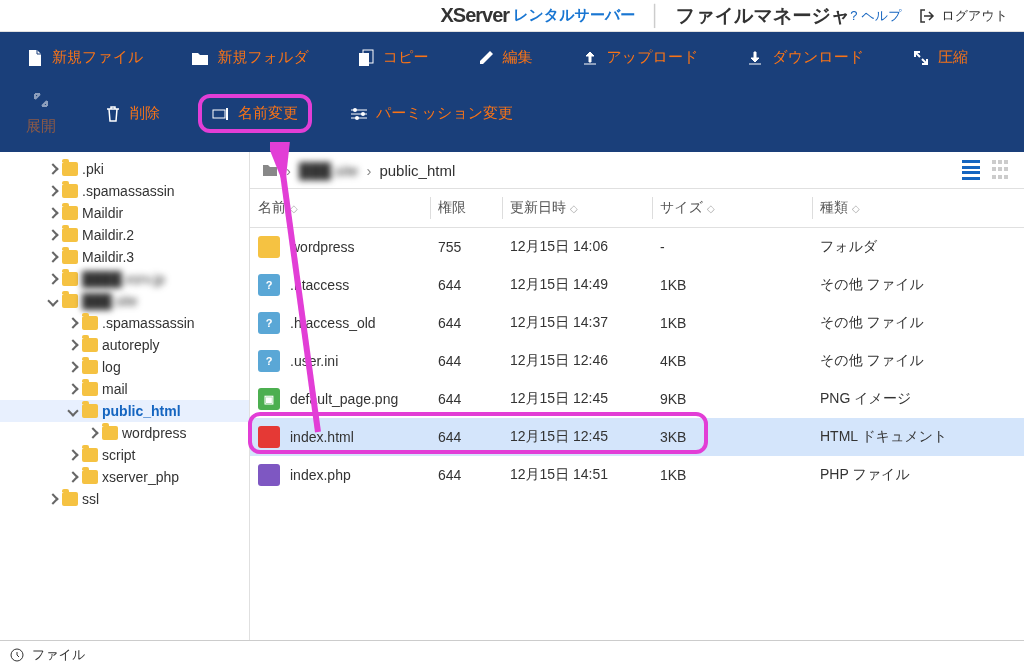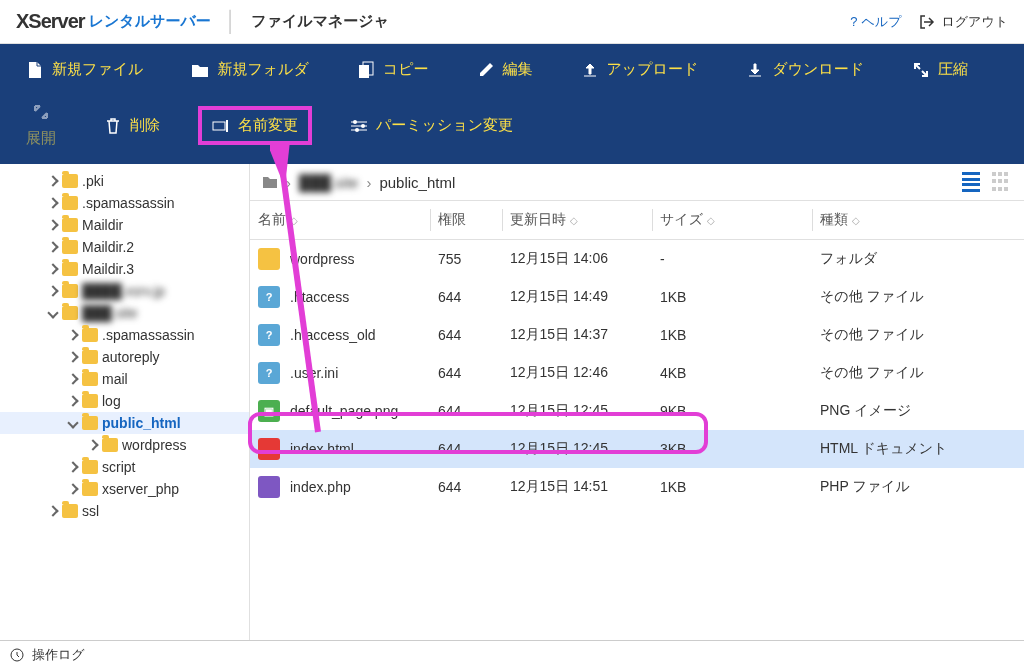--- a/index.html
+++ b/index.html
@@ -1,37 +1,37 @@
 <!DOCTYPE html>
 <html><head>
 <meta charset="utf-8">
 <style>
 * { margin: 0; padding: 0; box-sizing: border-box; }
 body { font-family: "Hiragino Kaku Gothic ProN", "メイリオ", Meiryo, sans-serif; font-size: 14px; color: #333; background: #fff; width: 1024px; height: 668px; overflow: hidden; position: relative; }
 
 
-.header { display: flex; align-items: center; justify-content: space-between; padding: 10px 16px; border-bottom: 1px solid #e0e0e0; height: 44px; }
+.header { display: flex; align-items: center; justify-content: flex-end; padding: 10px 16px; border-bottom: 1px solid #e0e0e0; height: 32px; }
 .header-left { display: flex; align-items: center; gap: 14px; }
 .logo { font-size: 20px; font-weight: bold; display: flex; align-items: center; gap: 4px; }
 .logo-x { letter-spacing: -1px; }
 .logo-sub { font-size: 15px; color: #1976d2; font-weight: bold; }
 .divider { color: #ccc; font-size: 20px; }
-.page-title { font-size: 15px; font-weight: bold; }
+.page-title { font-size: 19px; font-weight: bold; }
 .header-right { display: flex; align-items: center; gap: 18px; font-size: 13px; }
 .help-link { color: #1565c0; display: flex; align-items: center; gap: 4px; }
 .logout-link { color: #333; display: flex; align-items: center; gap: 6px; }
 
 
-.toolbar { background: #1a3f7a; color: #fde047; padding: 10px 16px; }
+.toolbar { background: #1a3f7a; color: #f97316; padding: 10px 16px; }
 .toolbar-row { display: flex; flex-wrap: wrap; align-items: center; gap: 28px; }
 .toolbar-row + .toolbar-row { margin-top: 12px; }
 .tb-btn { display: flex; align-items: center; gap: 8px; font-size: 15px; cursor: pointer; padding: 6px 10px; border-radius: 6px; }
 .tb-btn.disabled { opacity: 0.5; cursor: default; flex-direction: column; }
 .tb-btn .ico { width: 18px; height: 18px; display: flex; align-items: center; justify-content: center; }
-.highlight-pink { border: 4px solid #e23ed6; border-radius: 0; }
+.highlight-pink { border: 4px solid #e23ed6; border-radius: 12px; }
 
 
 .main { display: flex; height: calc(668px - 48px - 102px - 28px); }
 .sidebar { width: 250px; border-right: 1px solid #e0e0e0; overflow-y: auto; padding: 6px 0; }
 .tree-item { display: flex; align-items: center; gap: 4px; padding: 3px 4px 3px 16px; cursor: pointer; white-space: nowrap; font-size: 14px; }
 .tree-item .chev { width: 10px; height: 10px; display: flex; align-items: center; justify-content: center; font-size: 10px; color: #666; }
 .tree-item .folder-ico { width: 16px; height: 14px; background: #f5c242; border-radius: 2px; position: relative; }
 .tree-item .folder-ico::before { content: ''; position: absolute; top: -3px; left: 0; width: 7px; height: 3px; background: #f5c242; border-radius: 2px 2px 0 0; }
 .tree-item.selected { background: #e8f0fe; color: #1565c0; font-weight: bold; }
 .indent-1 { padding-left: 48px; }
@@ -266,28 +266,28 @@
           <i class="chev-icon chev-right"></i>
         </span>
         <span class="folder-ico"></span>
         <span>autoreply</span>
       </div>
       <div class="tree-item indent-2">
         <span class="chev">
           <i class="chev-icon chev-right"></i>
         </span>
         <span class="folder-ico"></span>
+        <span>log</span>
+      </div>
+      <div class="tree-item indent-2">
+        <span class="chev">
+          <i class="chev-icon chev-right"></i>
+        </span>
+        <span class="folder-ico"></span>
         <span>mail</span>
-      </div>
-      <div class="tree-item indent-2">
-        <span class="chev">
-          <i class="chev-icon chev-right"></i>
-        </span>
-        <span class="folder-ico"></span>
-        <span>log</span>
       </div>
       <div class="tree-item indent-2 selected">
         <span class="chev">
           <i class="chev-icon chev-down"></i>
         </span>
         <span class="folder-ico"></span>
         <span>public_html</span>
       </div>
       <div class="tree-item indent-3">
         <span class="chev">
@@ -458,16 +458,16 @@
       </marker>
     </defs>
   <line x1="10" y1="10" x2="48" y2="290" stroke="#e23ed6" stroke-width="6" marker-start="url(#ah)"></line>
 </svg>
 
 <div class="footer">
   <svg width="14" height="14" viewBox="0 0 14 14">
       <circle cx="7" cy="7" r="6" fill="none" stroke="#333"></circle>
       <path d="M7 4v3l2 2" stroke="#333" fill="none"></path>
     </svg>
-  <span>操作ログ</span>
+  <span>ファイル</span>
 </div>
 
 <div style="position: absolute; border: 4px solid rgb(226, 62, 214); border-radius: 12px; pointer-events: none; z-index: 50; left: 248px; top: 412px; width: 460px; height: 42px;"></div>
 
 </body></html>

